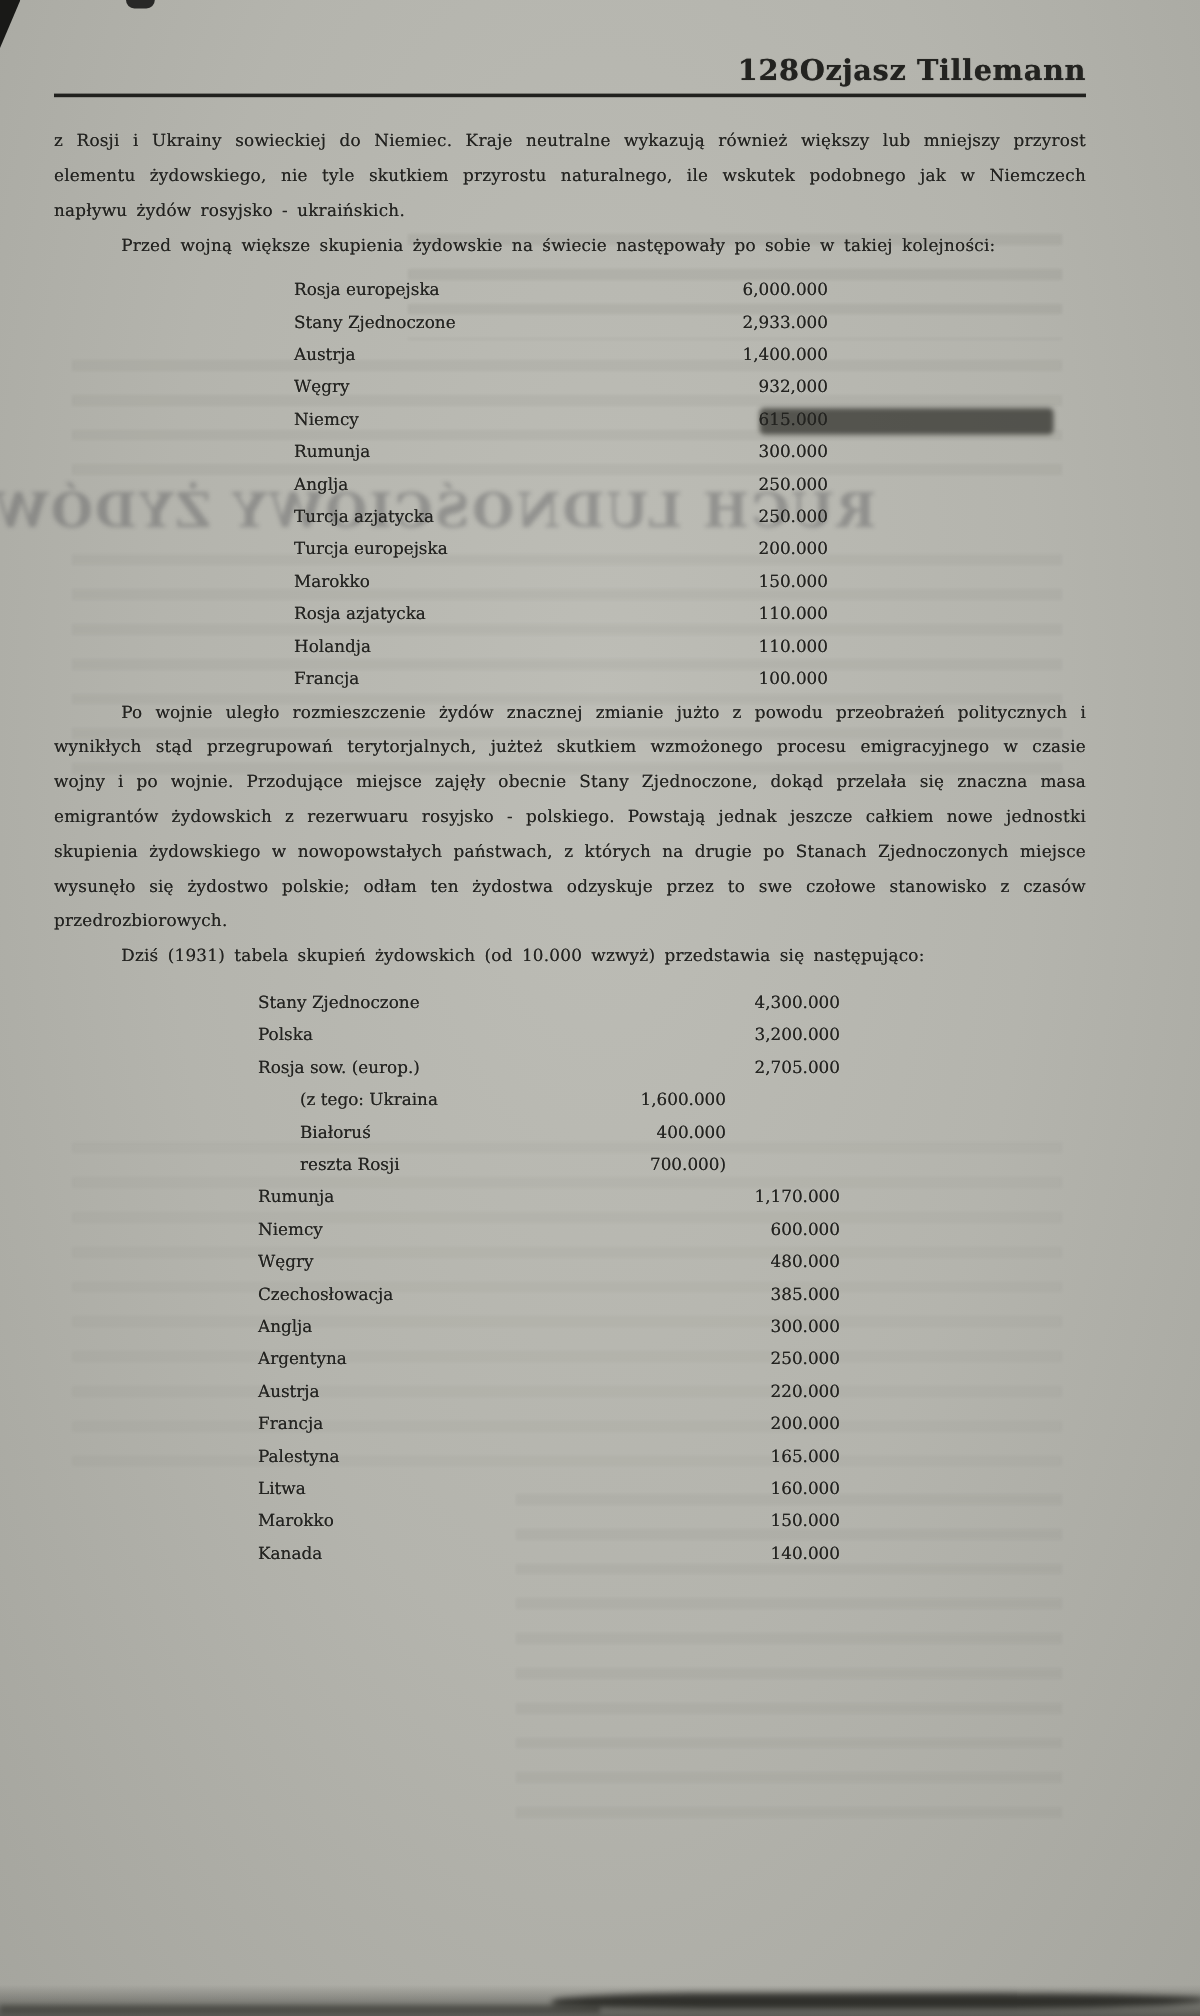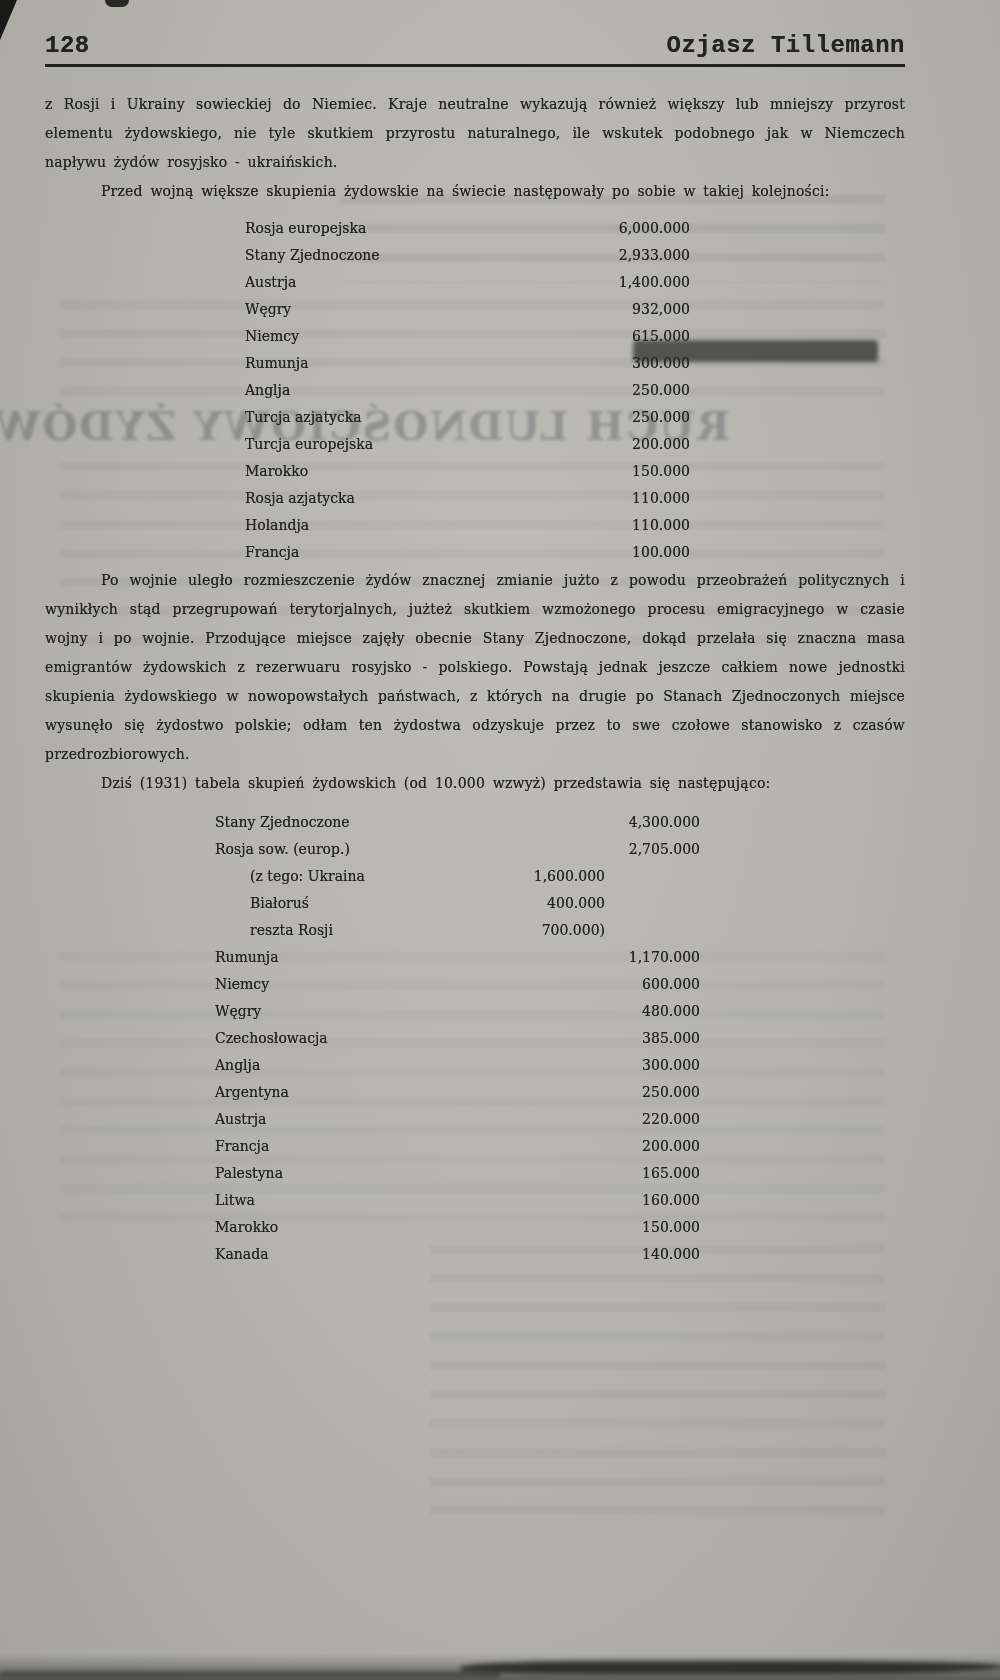--- a/index.html
+++ b/index.html
@@ -7,24 +7,23 @@
     width: 1000px; height: 1680px; overflow: hidden;
     font-family: "DejaVu Serif", "Liberation Serif", serif;
   }
   .page {
     position: relative; width: 1000px; height: 1680px; overflow: hidden;
     background: radial-gradient(ellipse at 50% 35%, #bdbdb6 0%, #b4b4ad 52%, #a5a59e 100%);
   }
   .content { position: absolute; left: 45px; top: 0; width: 860px; color: #232320; z-index: 2; }
 
   .running-header {
-    display: flex; justify-content: space-between; align-items: baseline;
-    padding-top: 32px; font-weight: bold; font-size: 24px; letter-spacing: .5px;
+    display: flex; justify-content: flex-end; align-items: baseline;
+    padding-top: 44px; font-weight: bold; font-size: 24px; letter-spacing: .5px;
     text-shadow: 0 0 .6px rgba(25,25,22,.8);
-    font-family: Liberation Mono, monospace;
   }
   .header-rule { height: 3px; background: #21211e; margin-top: 5px; }
 
   p.body-par {
     margin: 0; font-size: 14px; line-height: 29px; text-align: justify;
     text-indent: 56px; letter-spacing: .2px; word-spacing: 3px;
     text-shadow: 0 0 .5px rgba(30,30,28,.7);
   }
   p.no-indent { text-indent: 0; }
   p.p1 { margin-top: 23px; }
@@ -173,20 +172,25 @@
     <p class="body-par p3">Po wojnie uległo rozmieszczenie żydów znacznej zmianie jużto z powodu przeobrażeń politycznych i wynikłych stąd przegrupowań terytorjalnych, jużteż skutkiem wzmożonego procesu emigracyjnego w czasie wojny i po wojnie. Przodujące miejsce zajęły obecnie Stany Zjednoczone, dokąd przelała się znaczna masa emigrantów żydowskich z rezerwuaru rosyjsko - polskiego. Powstają jednak jeszcze całkiem nowe jednostki skupienia żydowskiego w nowopowstałych państwach, z których na drugie po Stanach Zjednoczonych miejsce wysunęło się żydostwo polskie; odłam ten żydostwa odzyskuje przez to swe czołowe stanowisko z czasów przedrozbiorowych.</p>
     <p class="body-par">Dziś (1931) tabela skupień żydowskich (od 10.000 wzwyż) przedstawia się następująco:</p>
 
     <div class="table table2">
       <div class="t2-row">
           <span class="lbl">Stany Zjednoczone</span>
           <span class="mid"></span>
           <span class="val">4,300.000</span>
         </div>
       <div class="t2-row">
+          <span class="lbl">Polska</span>
+          <span class="mid"></span>
+          <span class="val">3,200.000</span>
+        </div>
+      <div class="t2-row">
           <span class="lbl">Rosja sow. (europ.)</span>
           <span class="mid"></span>
           <span class="val">2,705.000</span>
         </div>
       <div class="t2-row sub">
           <span class="lbl">(z tego: Ukraina</span>
           <span class="mid">1,600.000</span>
           <span class="val"></span>
         </div>
       <div class="t2-row sub">

